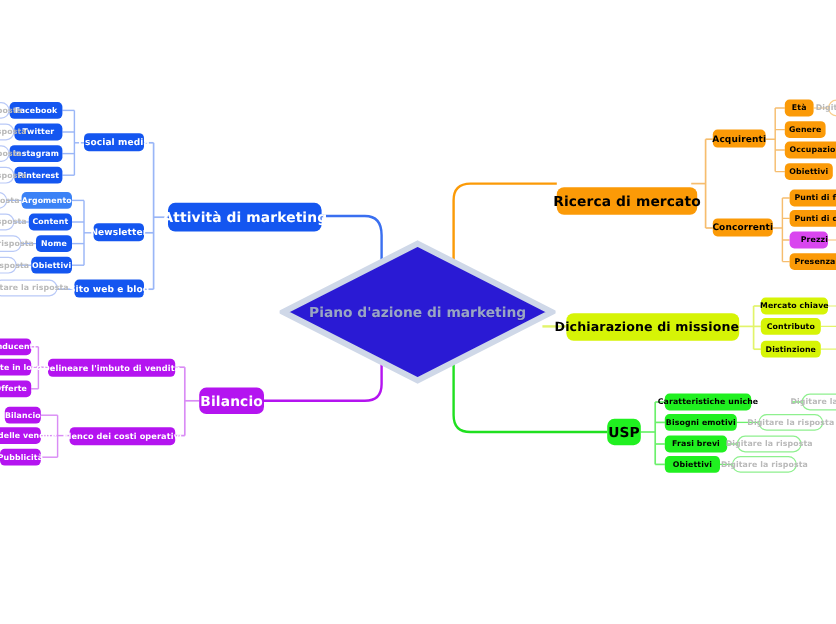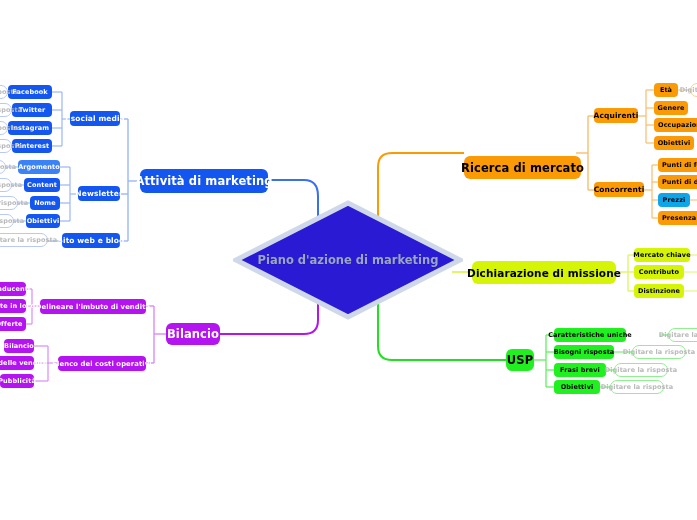--- a/index.html
+++ b/index.html
@@ -256,32 +256,32 @@
   <div class="node lvl3" style="left:654px;top:136px;width:40px;height:14px;background:#fb9a07;color:#000;">
     <span>Obiettivi</span>
   </div>
 
   <div class="node lvl3" style="left:658px;top:158px;width:52px;height:14px;background:#fb9a07;color:#000;justify-content:flex-start;padding-left:4px;">
     <span>Punti di forza</span>
   </div>
   <div class="node lvl3" style="left:658px;top:175px;width:56px;height:14px;background:#fb9a07;color:#000;justify-content:flex-start;padding-left:4px;">
     <span>Punti di debolezza</span>
   </div>
-  <div class="node lvl3" style="left:658px;top:193px;width:32px;height:14px;background:#0ea5e9;color:#000;">
+  <div class="node lvl3" style="left:658px;top:193px;width:32px;height:14px;background:#d946ef;color:#000;justify-content:flex-end;">
     <span>Prezzi</span>
   </div>
   <div class="node lvl3" style="left:658px;top:211px;width:56px;height:14px;background:#fb9a07;color:#000;justify-content:flex-start;padding-left:4px;">
     <span>Presenza online</span>
   </div>
 
   <div class="node ghost o" style="left:690px;top:83px;width:52px;height:14px;">
       <span>Digitare la risposta</span>
     </div>
 
-  <div class="node lvl1" style="left:472px;top:261px;width:144px;height:23px;background:#d6f406;color:#000;font-size:10.5px;">
+  <div class="node lvl1" style="left:472px;top:261px;width:144px;height:23px;background:#d6f406;color:#000;font-size:10.5px;justify-content:flex-end;">
     <span>Dichiarazione di missione</span>
   </div>
 
   <div class="node lvl3" style="left:634px;top:248px;width:56px;height:14px;background:#d6f406;color:#000;">
     <span>Mercato chiave</span>
   </div>
   <div class="node lvl3" style="left:634px;top:265px;width:50px;height:14px;background:#d6f406;color:#000;">
     <span>Contributo</span>
   </div>
   <div class="node lvl3" style="left:634px;top:284px;width:50px;height:14px;background:#d6f406;color:#000;">
@@ -289,21 +289,21 @@
   </div>
 
   <div class="node lvl1" style="left:506px;top:349px;width:28px;height:22px;background:#20f020;color:#000;">
     <span>USP</span>
   </div>
 
   <div class="node lvl2" style="left:554px;top:328px;width:72px;height:14px;background:#20f020;color:#000;font-size:6.5px;">
     <span>Caratteristiche uniche</span>
   </div>
   <div class="node lvl2" style="left:554px;top:345px;width:60px;height:14px;background:#20f020;color:#000;font-size:6.5px;">
-    <span>Bisogni risposta</span>
+    <span>Bisogni emotivi</span>
   </div>
   <div class="node lvl2" style="left:554px;top:363px;width:52px;height:14px;background:#20f020;color:#000;font-size:6.5px;">
     <span>Frasi brevi</span>
   </div>
   <div class="node lvl2" style="left:554px;top:380px;width:46px;height:14px;background:#20f020;color:#000;font-size:6.5px;">
     <span>Obiettivi</span>
   </div>
 
   <div class="node ghost g" style="left:668px;top:328px;width:54px;height:14px;">
       <span>Digitare la risposta</span>

